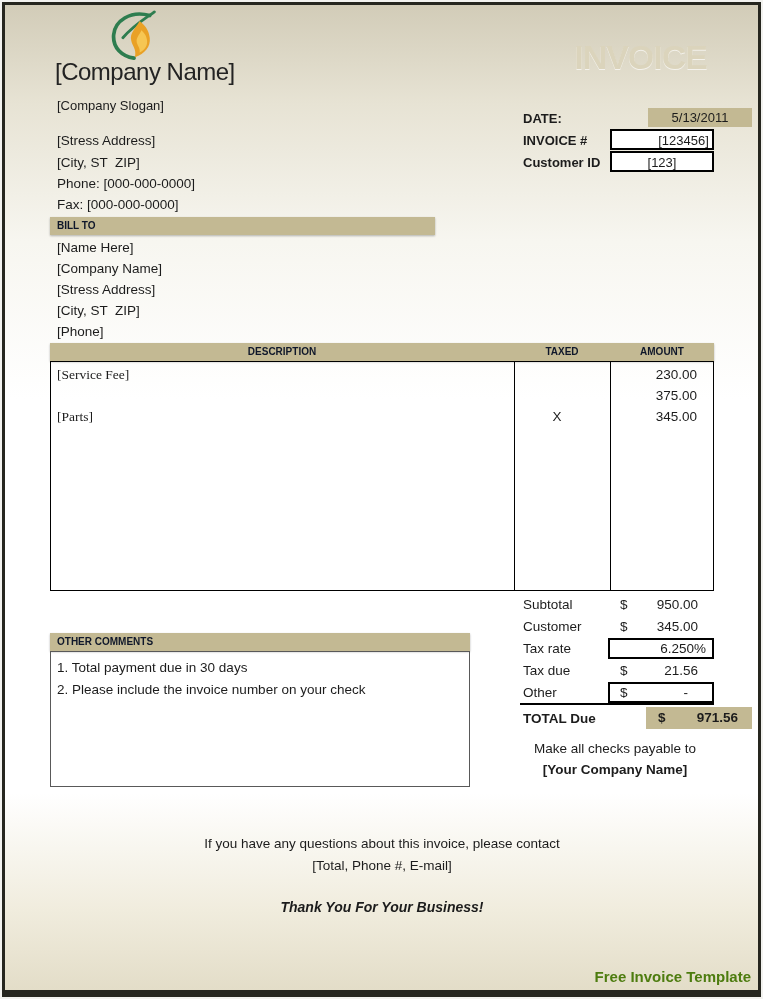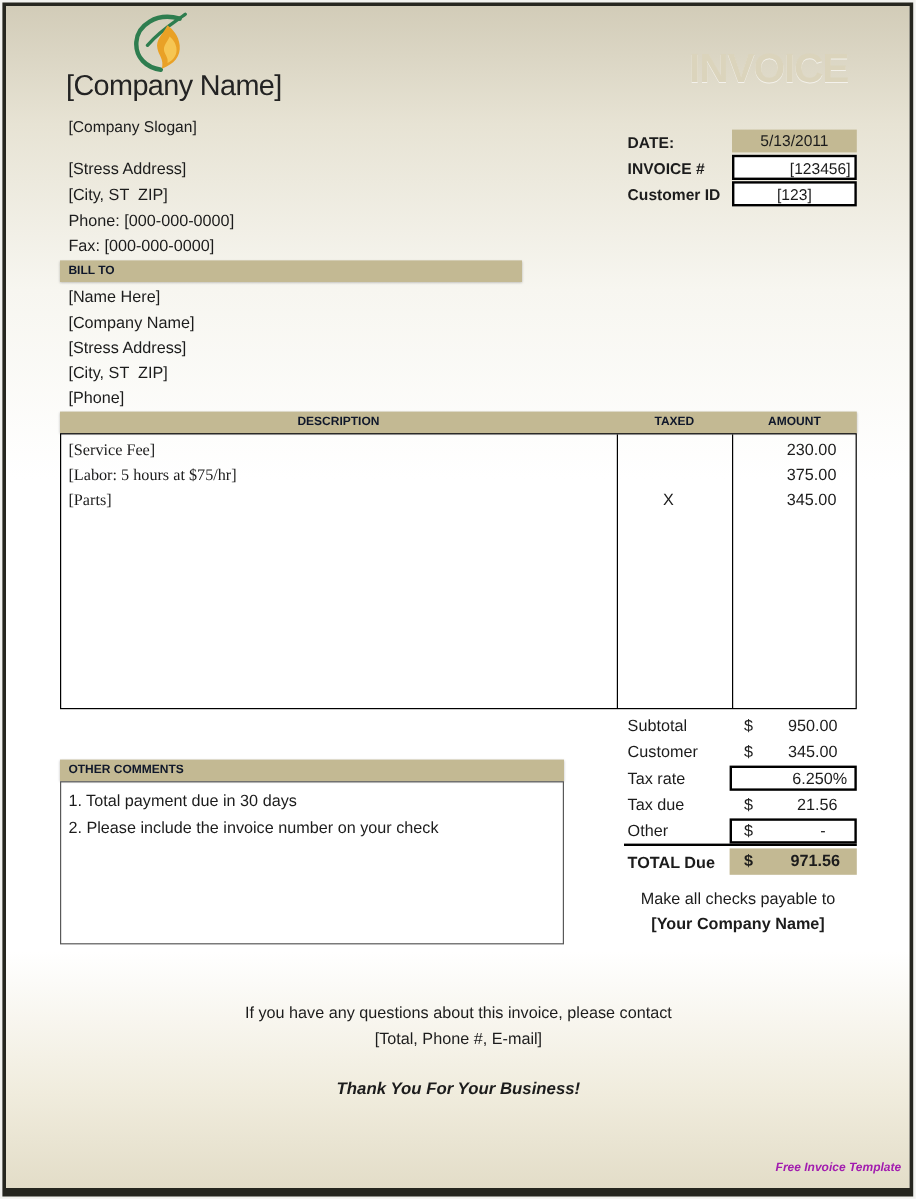--- a/index.html
+++ b/index.html
@@ -28,40 +28,40 @@
   .slogan { font-size:13px; }
   .invoice-title {
     font-size:34px; font-weight:bold; letter-spacing:-1px;
     color:var(--title-beige, #dbd4bc); text-shadow:0 1px 0 rgba(255,255,255,.65);
   }
   .meta-label { font-size:13px; font-weight:bold; }
   .cell {
     box-sizing:border-box; text-align:center; font-size:13px; line-height:17px;
   }
   .boxed { border:2px solid #000; background:#fff; }
-  .tan-fill { background:var(--accent-tan, #c3b993); }
+  .tan-fill { background:var(--accent-tan, #c3b993);margin-left:38px; }
   .items-header { display:flex; }
   .items-header .hc { text-align:center; }
   .items-body {
     box-sizing:border-box; border:1px solid #000; background:transparent;
   }
   .vline { position:absolute; top:0; bottom:0; width:1px; background:#000; }
   .irow { position:absolute; left:0; right:0; height:21px; display:flex; align-items:center; }
   .c-desc { width:458px; padding-left:6px; box-sizing:border-box;font-family:Liberation Serif, serif; }
   .c-tax  { width:96px; text-align:center; }
   .c-amt  { flex:1; text-align:right; padding-right:16px; }
   .trow { position:absolute; left:520px; width:194px; height:21px; }
   .t-label { position:absolute; left:3px; top:2px; font-size:13.5px; }
   .t-cur   { position:absolute; left:100px; top:2px; font-size:13.5px; }
   .t-val   { position:absolute; right:16px; top:2px; font-size:13.5px; }
   .t-box   { position:absolute; left:88px; top:-1px; width:106px; height:21px;
              box-sizing:border-box; border:2px solid #000; background:#fff; }
   .comments-box { box-sizing:border-box; border:1px solid #595959; background:transparent; }
   .center-block { text-align:center; }
-  .watermark { font-size:10px; font-weight:bold; color:#a21caf;font-style:italic; }
+  .watermark { font-size:15px; font-weight:bold; color:#4d7c0f; }
 </style>
 </head>
 <body>
 
 <div class="canvas">
   <div class="sheet"></div>
 
   <svg class="abs" style="left:106px; top:10px;" width="56" height="50" viewBox="0 0 60 54">
     <path d="M47 6 C26 0 9 12 8 27 C7 41 17 50 30 52" fill="none" stroke="#2e7d4f" stroke-width="4" stroke-linecap="round"></path>
     <path d="M52 2 C44 8 30 16 18 30" fill="none" stroke="#2e7d4f" stroke-width="3" stroke-linecap="round"></path>
@@ -102,21 +102,20 @@
 
   <div class="abs items-body" style="left:50px; top:361px; width:664px; height:230px;">
     <div class="vline" style="left:463px;"></div>
     <div class="vline" style="left:559px;"></div>
     <div class="irow t" style="top:2px;">
       <div class="c-desc">[Service Fee]</div>
       <div class="c-tax"></div>
       <div class="c-amt">230.00</div>
     </div>
     <div class="irow t" style="top:23px;">
-      <div class="c-desc">[Labor: 5 hours at $75/hr]</div>
       <div class="c-tax"></div>
       <div class="c-amt">375.00</div>
     </div>
     <div class="irow t" style="top:44px;">
       <div class="c-desc">[Parts]</div>
       <div class="c-tax">X</div>
       <div class="c-amt">345.00</div>
     </div>
   </div>
 

